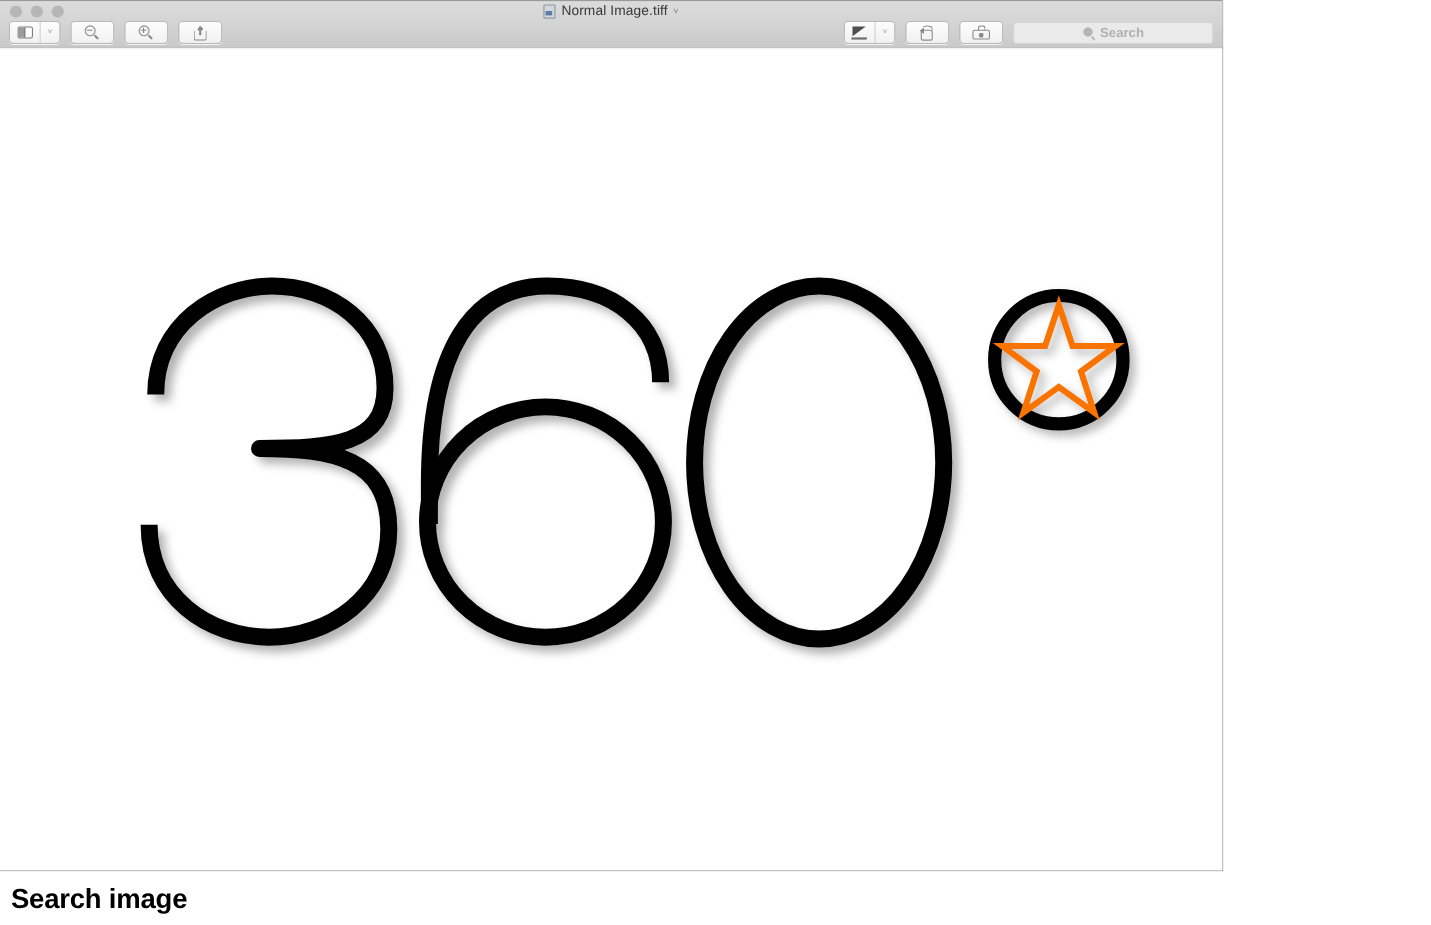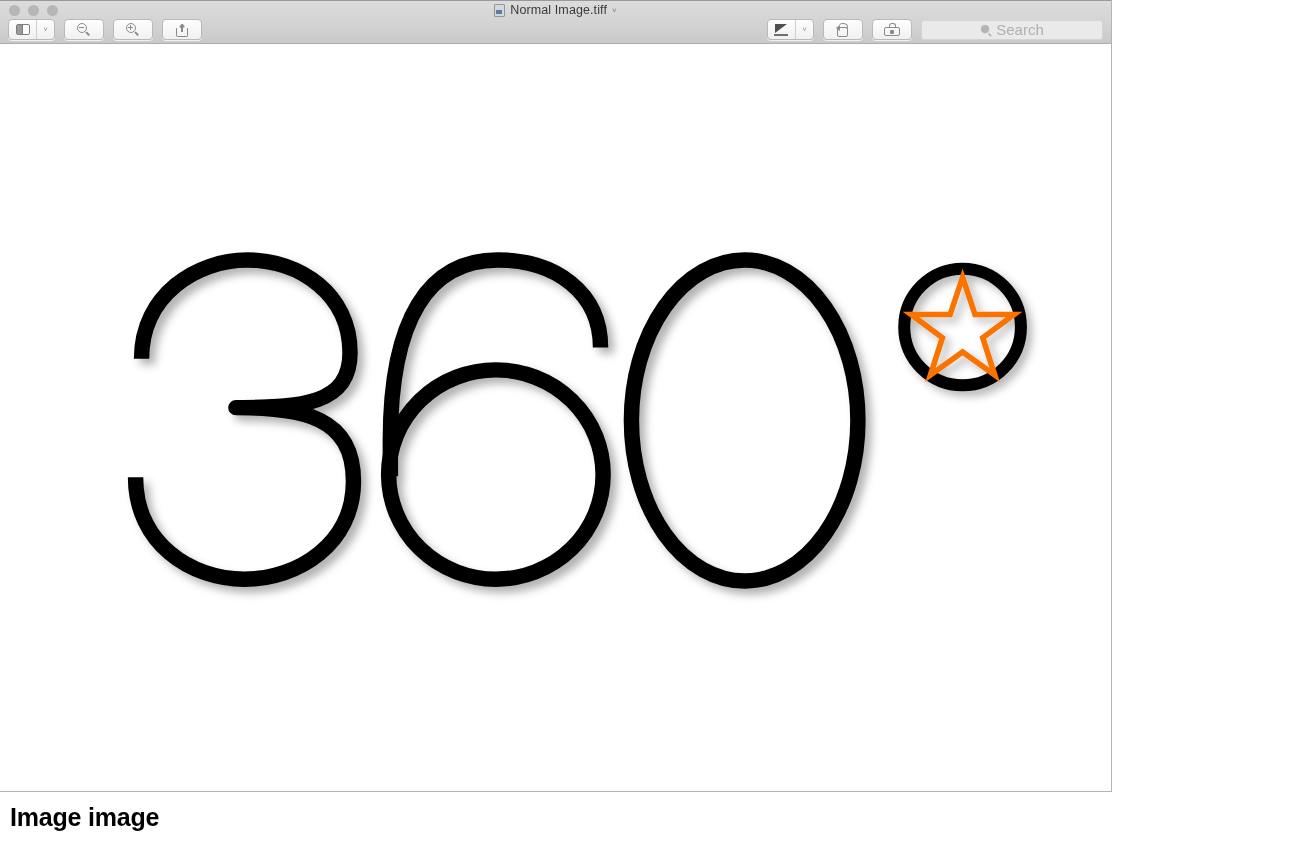--- a/index.html
+++ b/index.html
@@ -316,22 +316,23 @@
     display: flex;
     align-items: center;
     justify-content: center;
     gap: 5px;
   }
   .search-field .ico-mag .lens,
   .search-field .ico-mag .handle { border-color: #b4b4b4; background-color: #b4b4b4; }
   .search-field .ico-mag .handle { background: #b4b4b4; }
   .search-field .ico-mag { width: 11px; height: 11px; transform: scale(0.85); }
   .search-placeholder {
-    font-size: 15px;
+    font-size: 12px;
     color: #b0b0b0;
+    font-weight: bold;
   }
 
   
   .canvas {
     position: relative;
     height: 747px;
     background: #ffffff;
     overflow: hidden;
   }
   .artwork {
@@ -491,13 +492,13 @@
                  L 1098.5 280.5
                  L 1062 253.5
                  L 1107.5 253.5
                  Z" fill="none" stroke="#f97306" stroke-width="6.5" stroke-linejoin="miter" stroke-miterlimit="10"></path>
       </g>
     </svg>
   </div>
 
 </div>
 
-<div class="caption">Image image</div>
+<div class="caption">Search image</div>
 
 </body></html>

